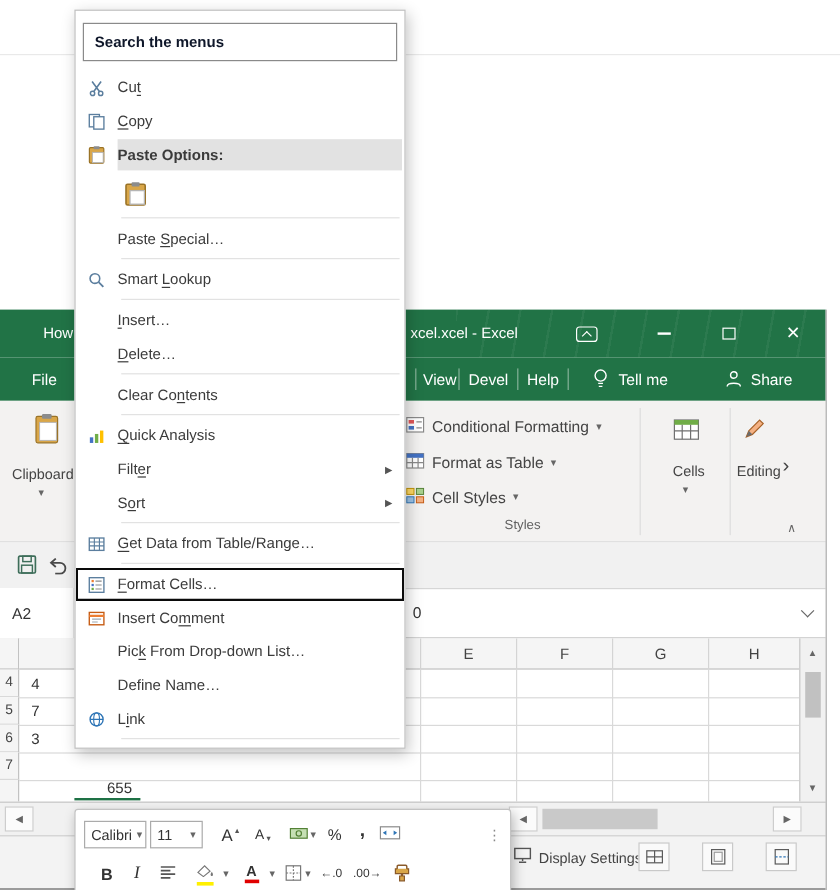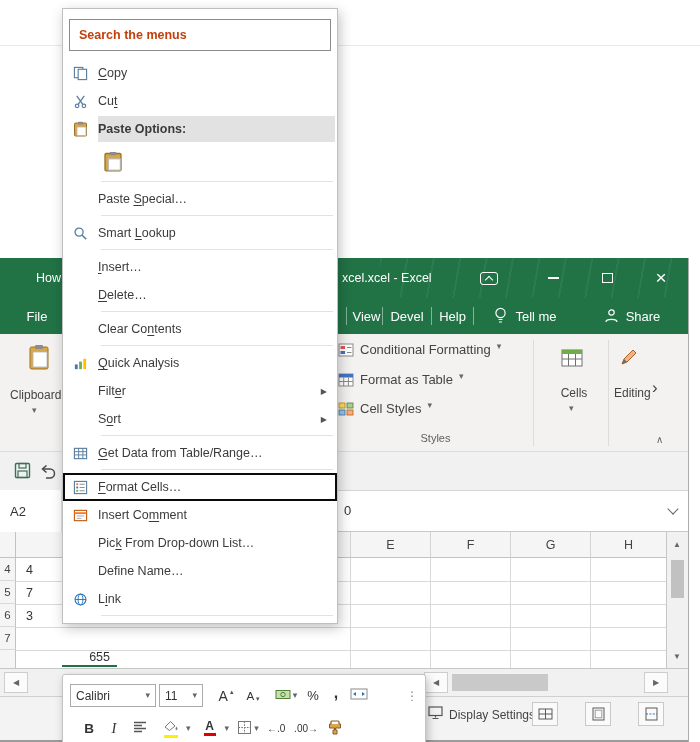--- a/index.html
+++ b/index.html
@@ -9,21 +9,21 @@
   .abs{position:absolute}
   
   .titlebar{left:0;top:258px;width:688px;height:40px;background:#217346}
   .tbtxt{color:#fff;font-size:12.5px;line-height:40px;white-space:nowrap}
   .wbtn{position:absolute;top:258px;width:34px;height:40px;display:flex;align-items:center;justify-content:center}
   .tabrow{left:0;top:298px;width:688px;height:36px;background:#217346}
   .tab{position:absolute;top:298px;height:36px;display:flex;align-items:center;justify-content:center;
        color:#fff;font-size:13px;white-space:nowrap}
   .tabsep{position:absolute;top:307px;width:1px;height:18px;background:rgba(255,255,255,.45)}
   .ribbon{left:0;top:334px;width:688px;height:118px;background:#F3F2F1;border-bottom:1px solid #DBDBDB}
-  .rrow{position:absolute;height:26px;display:flex;gap:6px;font-size:13px;color:#444;white-space:nowrap}
+  .rrow{position:absolute;height:26px;display:flex;align-items:center;gap:6px;font-size:13px;color:#444;white-space:nowrap}
   .chev{color:#666;font-size:9px;line-height:1}
   .grplabel{font-size:11px;color:#5F5F5F;text-align:center}
   .bigbtn-label{font-size:12px;color:#444;text-align:center;white-space:nowrap}
   .vdiv{position:absolute;width:1px;background:#DCDCDC}
   
   .qat{left:0;top:452px;width:688px;height:38px;background:#F1F1F1}
   .frow{left:0;top:490px;width:688px;height:42px;background:#fff;border-top:1px solid #D6D6D6;border-bottom:1px solid #C9C9C9}
   .namebox{position:absolute;left:0;top:490px;width:62px;height:42px;border-right:1px solid #E1E1E1;
            font-size:13px;color:#333;display:flex;align-items:center;padding-left:10px;background:#fff}
   .dchev{width:8px;height:8px;border-right:1.6px solid #666;border-bottom:1.6px solid #666;transform:rotate(45deg)}
@@ -40,21 +40,21 @@
   .sbar{color:#666;font-size:8px;display:flex;align-items:center;justify-content:center}
   .sbtn{border:1px solid #CDCDCD;background:#FBFBFB}
   
   .statusbar{left:0;top:696px;width:688px;height:44px;background:#F3F3F3;border-top:1px solid #CFCFCF}
   .viewbtn{position:absolute;top:702px;width:26px;height:24px;border:1px solid #C9C9C9;background:#FAFAFA;
            display:flex;align-items:center;justify-content:center}
   
   .menu{left:62px;top:8px;width:276px;background:#fff;border:1px solid #BFBFBF;
         box-shadow:2px 4px 12px rgba(0,0,0,.24);z-index:10;padding:10px 0 4px 0}
   .msearch{height:32px;margin:0 6px 8px 6px;border:1px solid #8A8A8A;display:flex;align-items:center;
-           padding-left:9px;font-size:12.5px;font-weight:700;color:#c2410c;background:#fff}
+           padding-left:9px;font-size:12.5px;font-weight:700;color:#0f172a;background:#fff}
   .mi{position:relative;height:28px;display:flex;align-items:center;font-size:12.5px;color:#3B3B3B}
   .mi.tall{height:36px}
   .mi .ic{flex:0 0 35px;display:flex;justify-content:center;align-items:center;position:relative;z-index:1}
   .mi .lbl{position:relative;z-index:1;white-space:nowrap}
   .mi .hl{position:absolute;left:35px;right:2px;top:1px;bottom:1px;background:#E2E2E2}
   .mi.focus{box-shadow:inset 0 0 0 2px #0A0A0A}
   .msep{height:6px;position:relative}
   .msep::after{content:"";position:absolute;left:38px;right:4px;top:2px;height:1px;background:#E2E2E2}
   .sub{margin-left:auto;margin-right:10px;font-size:8px;color:#555}
   .bold{font-weight:700}
@@ -286,36 +286,36 @@
   <div class="abs" style="left:688px;top:258px;width:1px;height:484px;background:#ABABAB"></div>
 
   <div class="abs menu">
     <div class="msearch">
       <span>Search the menus</span>
     </div>
 
     <div class="mi">
       <span class="ic">
         <svg width="15" height="15" viewBox="0 0 16 16">
-            <rect x="1.5" y="1.5" width="9" height="11" fill="#fff" stroke="#5B7E9E" stroke-width="1.2"></rect>
-            <rect x="5.5" y="3.5" width="9" height="11" fill="#fff" stroke="#5B7E9E" stroke-width="1.2"></rect>
-          </svg>
-      </span>
-      <span class="lbl"><span></span><u>C</u><span>opy</span></span>
-    </div>
-
-    <div class="mi">
-      <span class="ic">
-        <svg width="15" height="15" viewBox="0 0 16 16">
             <path d="M4 2 L10.5 11 M12 2 L5.5 11" stroke="#5B7E9E" stroke-width="1.4" fill="none"></path>
             <circle cx="4.4" cy="12.6" r="1.9" fill="none" stroke="#5B7E9E" stroke-width="1.3"></circle>
             <circle cx="11.6" cy="12.6" r="1.9" fill="none" stroke="#5B7E9E" stroke-width="1.3"></circle>
           </svg>
       </span>
       <span class="lbl"><span>Cu</span><u>t</u><span></span></span>
+    </div>
+
+    <div class="mi">
+      <span class="ic">
+        <svg width="15" height="15" viewBox="0 0 16 16">
+            <rect x="1.5" y="1.5" width="9" height="11" fill="#fff" stroke="#5B7E9E" stroke-width="1.2"></rect>
+            <rect x="5.5" y="3.5" width="9" height="11" fill="#fff" stroke="#5B7E9E" stroke-width="1.2"></rect>
+          </svg>
+      </span>
+      <span class="lbl"><span></span><u>C</u><span>opy</span></span>
     </div>
 
     <div class="mi">
       <span class="hl"></span>
       <span class="ic">
         <svg width="15" height="16" viewBox="0 0 15 16">
             <rect x="1.5" y="2" width="12" height="13" rx="1" fill="#D9A648" stroke="#9A7327"></rect>
             <rect x="5" y="0.8" width="5" height="2.6" rx=".6" fill="#8C8C8C"></rect>
             <rect x="4" y="6" width="9" height="8.5" fill="#fff" stroke="#B5B5B5" stroke-width=".8"></rect>
           </svg>
@@ -455,21 +455,21 @@
       </span>
       <span class="lbl"><span>L</span><u>i</u><span>nk</span></span>
     </div>
 
     <div class="msep"></div>
 
   </div>
 
   <div class="abs minitb">
     <div class="mrow">
-      <div class="combo" style="width:86px">
+      <div class="combo" style="width:52px">
         <span>Calibri</span>
         <span class="chev">▾</span>
       </div>
       <div class="combo" style="width:44px">
         <span>11</span>
         <span class="chev">▾</span>
       </div>
       <div class="tbtn" style="margin-left:8px">
         <span style="font-size:14px">A</span>
         <span style="font-size:7px;color:#555;margin-top:-8px">▴</span>

